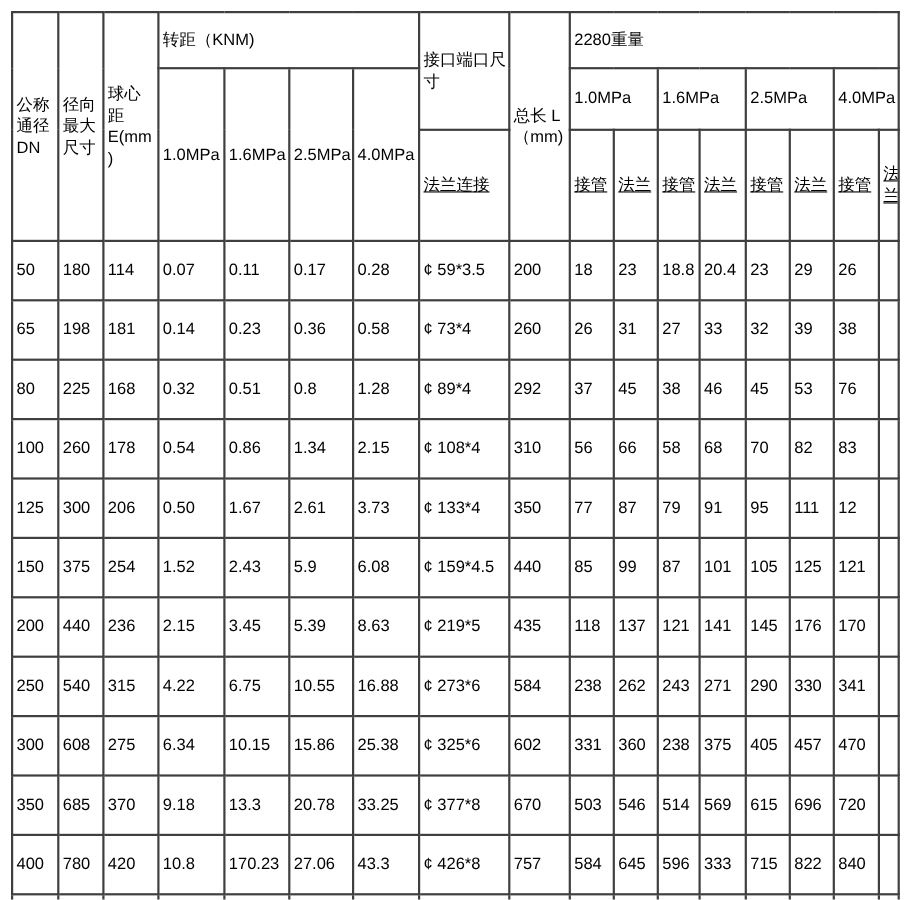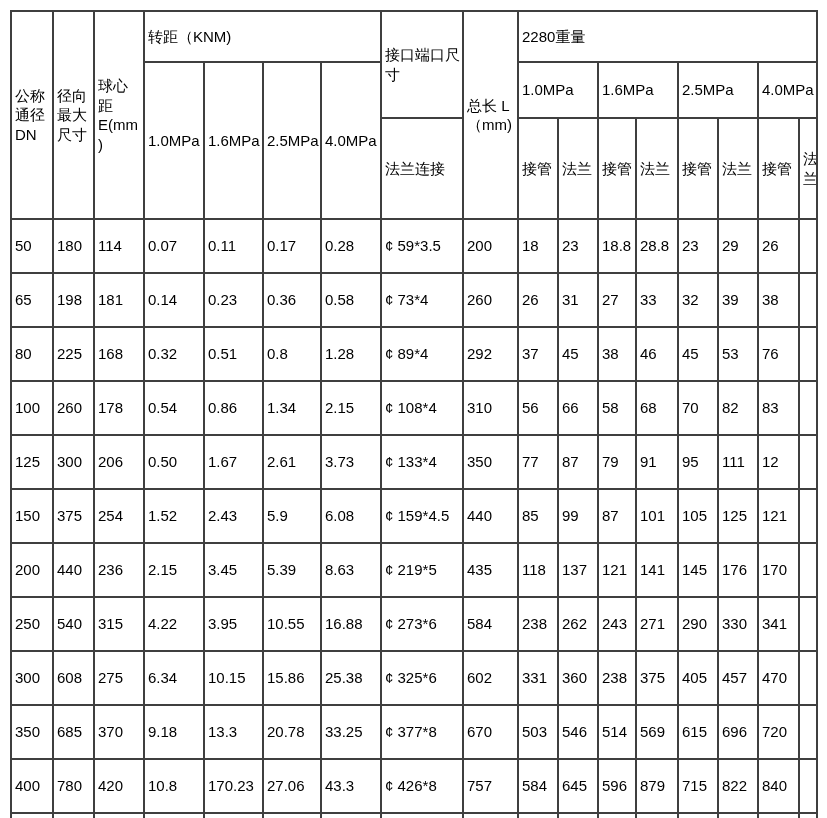--- a/index.html
+++ b/index.html
@@ -27,21 +27,21 @@
     font-weight: normal;
     text-align: left;
     vertical-align: middle;
     padding: 1px 1px 1px 3px;
     overflow: hidden;
     word-break: break-word;
     background: #ffffff;
   }
   tr.hr1 { height: 51px; }
   tr.hr2 { height: 56px; }
-  tr.hr3 { height: 101px; }
+  tr.hr3 { height: 101px; text-decoration: underline; }
   tbody tr { height: 54px; }
 </style>
 </head>
 <body>
 
 <div class="page">
   <table class="spec">
     <colgroup>
       <col style="width:42px">
         <col style="width:41px">
@@ -100,21 +100,21 @@
           <td>114</td>
           <td>0.07</td>
           <td>0.11</td>
           <td>0.17</td>
           <td>0.28</td>
           <td>¢ 59*3.5</td>
           <td>200</td>
           <td>18</td>
           <td>23</td>
           <td>18.8</td>
-          <td>28.8</td>
+          <td>20.4</td>
           <td>23</td>
           <td>29</td>
           <td>26</td>
           <td></td>
         </tr>
         <tr>
           <td>65</td>
           <td>198</td>
           <td>181</td>
           <td>0.14</td>
@@ -225,21 +225,21 @@
           <td>145</td>
           <td>176</td>
           <td>170</td>
           <td></td>
         </tr>
         <tr>
           <td>250</td>
           <td>540</td>
           <td>315</td>
           <td>4.22</td>
-          <td>3.95</td>
+          <td>6.75</td>
           <td>10.55</td>
           <td>16.88</td>
           <td>¢ 273*6</td>
           <td>584</td>
           <td>238</td>
           <td>262</td>
           <td>243</td>
           <td>271</td>
           <td>290</td>
           <td>330</td>
@@ -290,21 +290,21 @@
           <td>420</td>
           <td>10.8</td>
           <td>170.23</td>
           <td>27.06</td>
           <td>43.3</td>
           <td>¢ 426*8</td>
           <td>757</td>
           <td>584</td>
           <td>645</td>
           <td>596</td>
-          <td>879</td>
+          <td>333</td>
           <td>715</td>
           <td>822</td>
           <td>840</td>
           <td></td>
         </tr>
         <tr>
           <td></td>
           <td></td>
           <td></td>
           <td></td>

